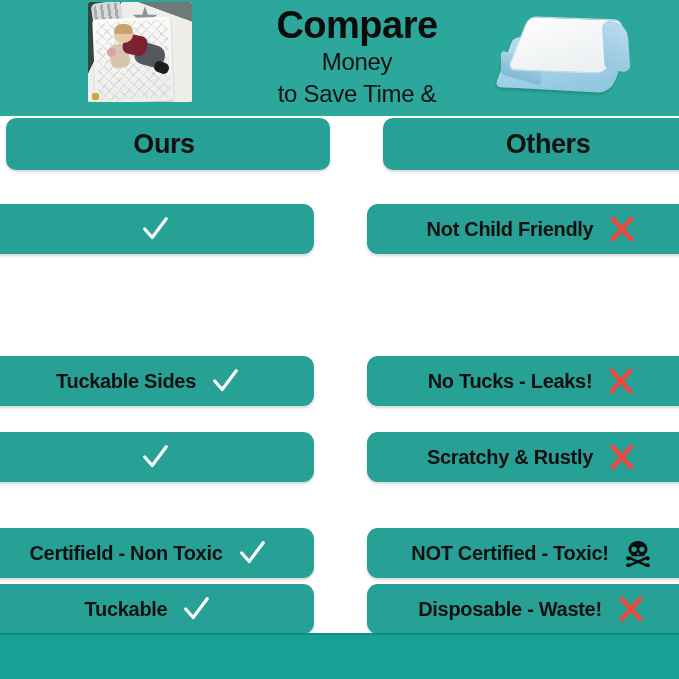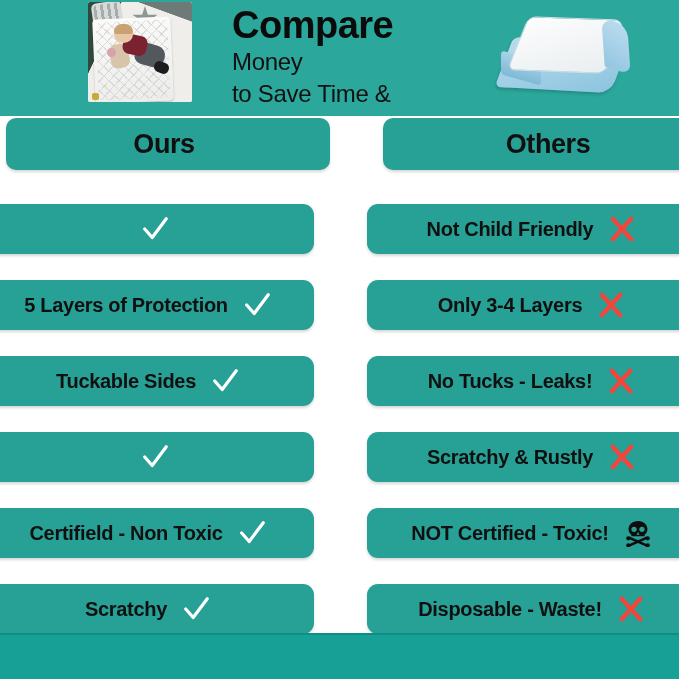--- a/index.html
+++ b/index.html
@@ -146,20 +146,21 @@
     width: 7px; height: 7px;
     background: #c8a93a;
     border-radius: 2px;
   }
 
   .header-title {
     position: absolute;
     left: 232px;
     top: 2px;
     width: 250px;
+    text-align: center;
     line-height: 1;
   }
   .title-main {
     font-size: 38px;
     font-weight: bold;
     color: #0b0b0b;
     letter-spacing: -0.5px;
     margin: 0;
     padding-top: 4px;
   }
@@ -352,38 +353,20 @@
       <div class="pill right">
         <span class="pill-label">Not Child Friendly</span>
         <span class="mark cross">
           <svg viewBox="0 0 28 28">
               <path d="M4 3 L24 25 M24 3 L4 25" fill="none" stroke="#F4453C" stroke-width="4.6" stroke-linecap="round"></path>
             </svg>
         </span>
       </div>
     </div>
 
-    <div class="row" style="top:164px;">
-      <div class="pill left">
-        <span class="pill-label">5 Layers of Protection</span>
-        <span class="mark check">
-          <svg viewBox="0 0 32 32">
-              <path d="M5 16 L13 25 L28 5" fill="none" stroke="#ffffff" stroke-width="3.4" stroke-linecap="round" stroke-linejoin="round"></path>
-            </svg>
-        </span>
-      </div>
-      <div class="pill right">
-        <span class="pill-label">Only 3-4 Layers</span>
-        <span class="mark cross">
-          <svg viewBox="0 0 28 28">
-              <path d="M4 3 L24 25 M24 3 L4 25" fill="none" stroke="#F4453C" stroke-width="4.6" stroke-linecap="round"></path>
-            </svg>
-        </span>
-      </div>
-    </div>
 
     <div class="row" style="top:240px;border-radius:17px;">
       <div class="pill left">
         <span class="pill-label">Tuckable Sides</span>
         <span class="mark check">
           <svg viewBox="0 0 32 32">
               <path d="M5 16 L13 25 L28 5" fill="none" stroke="#ffffff" stroke-width="3.4" stroke-linecap="round" stroke-linejoin="round"></path>
             </svg>
         </span>
       </div>
@@ -408,21 +391,21 @@
       <div class="pill right">
         <span class="pill-label">Scratchy &amp; Rustly</span>
         <span class="mark cross">
           <svg viewBox="0 0 28 28">
               <path d="M4 3 L24 25 M24 3 L4 25" fill="none" stroke="#F4453C" stroke-width="4.6" stroke-linecap="round"></path>
             </svg>
         </span>
       </div>
     </div>
 
-    <div class="row" style="top:392px;">
+    <div class="row" style="top:412px;">
       <div class="pill left">
         <span class="pill-label">Certifield - Non Toxic</span>
         <span class="mark check">
           <svg viewBox="0 0 32 32">
               <path d="M5 16 L13 25 L28 5" fill="none" stroke="#ffffff" stroke-width="3.4" stroke-linecap="round" stroke-linejoin="round"></path>
             </svg>
         </span>
       </div>
       <div class="pill right">
         <span class="pill-label">NOT Certified - Toxic!</span>
@@ -443,21 +426,21 @@
               <circle cx="24.8" cy="20.4" r="2.3"></circle>
                 <circle cx="24.8" cy="28.0" r="2.3"></circle>
             </g>
           </svg>
         </span>
       </div>
     </div>
 
     <div class="row" style="top:468px;">
       <div class="pill left">
-        <span class="pill-label">Scratchy</span>
+        <span class="pill-label">Tuckable</span>
         <span class="mark check">
           <svg viewBox="0 0 32 32">
               <path d="M5 16 L13 25 L28 5" fill="none" stroke="#ffffff" stroke-width="3.4" stroke-linecap="round" stroke-linejoin="round"></path>
             </svg>
         </span>
       </div>
       <div class="pill right">
         <span class="pill-label">Disposable - Waste!</span>
         <span class="mark cross">
           <svg viewBox="0 0 28 28">

